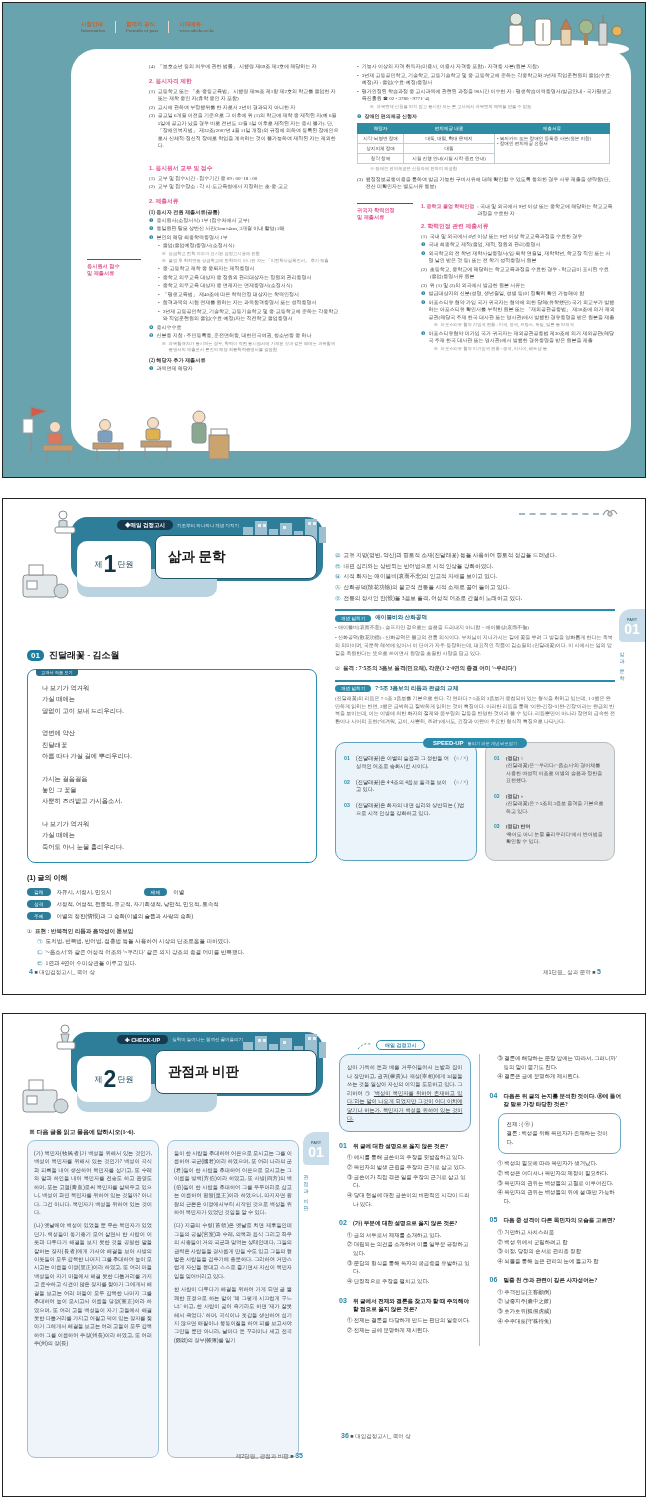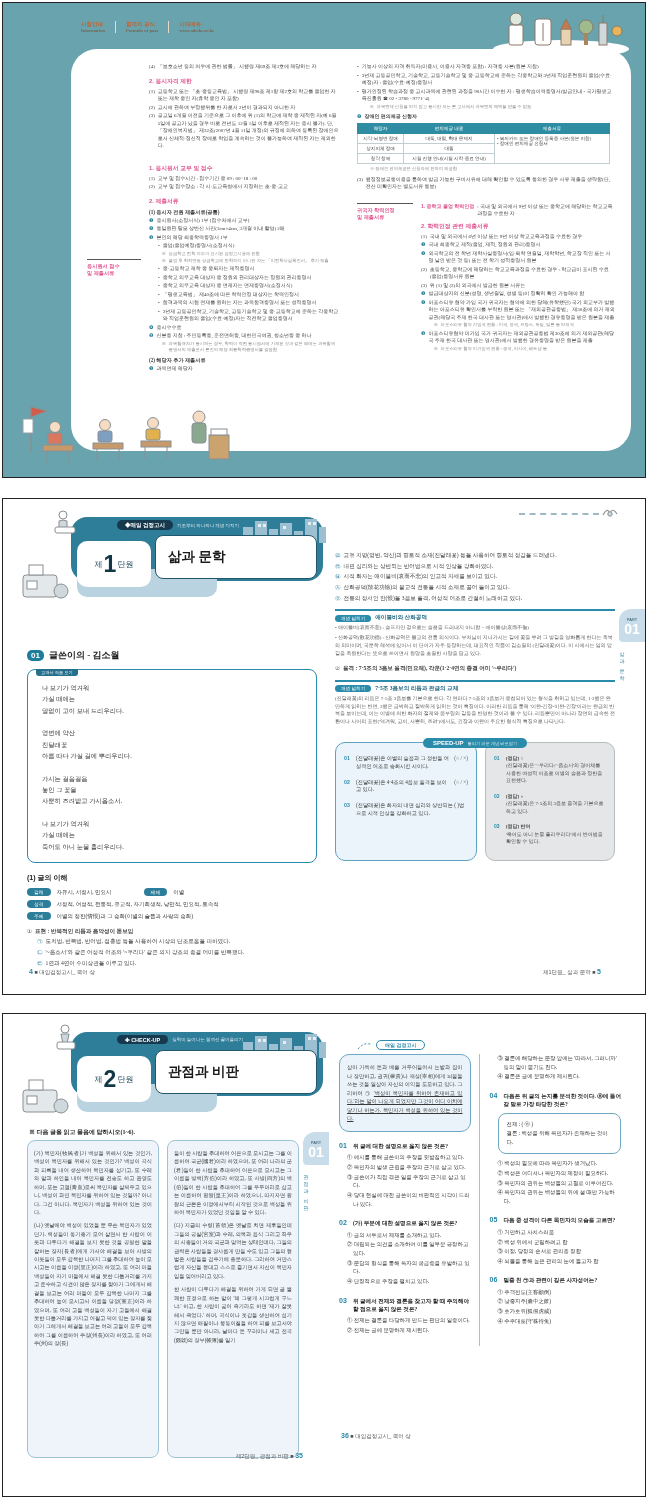--- a/index.html
+++ b/index.html
@@ -495,21 +495,21 @@
       <rect x="4" y="16" width="34" height="22" rx="3" fill="#e3e8ea" stroke="#8a8f93"></rect>
       <rect x="10" y="6" width="14" height="10" fill="#fff" stroke="#8a8f93"></rect>
       <circle cx="42" cy="32" r="7" fill="#cfd8dc" stroke="#8a8f93"></circle>
       <rect x="8" y="22" width="10" height="8" fill="#fff" stroke="#8a8f93"></rect>
     </svg>
   </div>
 
   <div class="p2-pageL">
     <div class="lesson-h">
       <span class="ln">01</span>
-      <span class="lt">글쓴이의 - 김소월</span>
+      <span class="lt">진달래꽃 - 김소월</span>
     </div>
     <div class="poem-box">
       <span class="poem-tag">교과서 작품 보기</span>
       <div class="poem">나 보기가 역겨워
 가실 때에는
 말없이 고이 보내 드리우리다.
 
 영변에 약산
 진달래꽃
 아름 따다 가실 길에 뿌리우리다.

